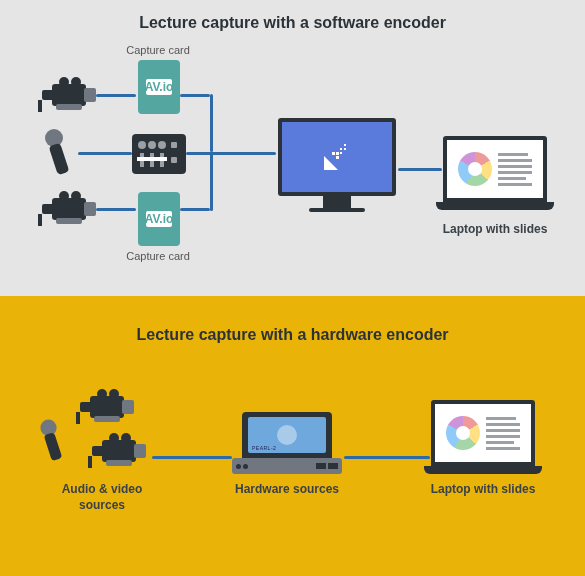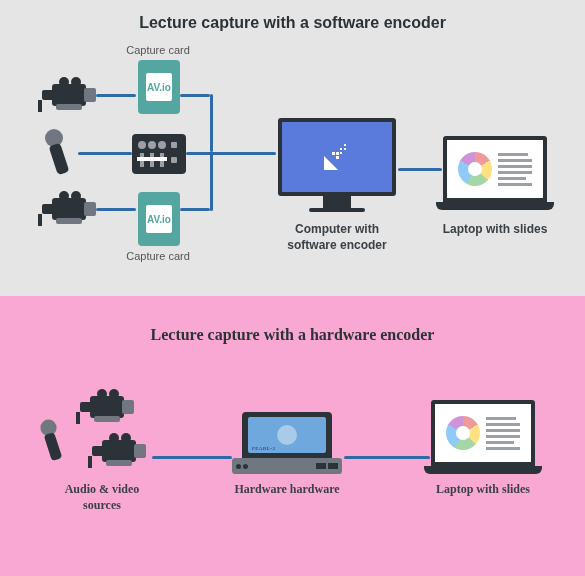--- a/index.html
+++ b/index.html
@@ -1,34 +1,34 @@
 <!DOCTYPE html>
 <html><head>
 <meta charset="utf-8">
 <style>
   * { box-sizing: border-box; margin: 0; padding: 0; }
   body { font-family: -apple-system, BlinkMacSystemFont, "Segoe UI", Arial, sans-serif; width: 585px; background: #fff; color: #333; }
   .panel { position: relative; width: 585px; }
   .panel-top { height: 296px; background: #e5e5e5; }
-  .panel-bottom { height: 280px; background: #f9a8d4; font-family: Liberation Serif, serif; }
+  .panel-bottom { height: 280px; background: #eab308; }
   h2 { font-size: 16px; font-weight: 600; text-align: center; color: #2c3338; padding-top: 14px; }
   .label { font-size: 12px; font-weight: 600; text-align: center; color: #3a4147; line-height: 1.3; }
   .abs { position: absolute; }
 
   
   .camera { width: 62px; height: 38px; }
   .camera svg { width: 100%; height: 100%; display: block; }
 
   
   .mic { width: 30px; height: 54px; }
   .mic svg { width: 100%; height: 100%; display: block; }
 
   
   .card { width: 42px; height: 54px; background: #54a6a0; border-radius: 4px; display: flex; align-items: center; justify-content: center; flex-direction: column; }
-  .card .brandlogo { width: 26px; height: 28px; background: linear-gradient(#fff,#fff); border-radius: 2px; display:flex;align-items:center;justify-content:center;color:#54a6a0;font-size:10px;font-weight:700;}
+  .card .brandlogo { width: 26px; height: 16px; background: linear-gradient(#fff,#fff); border-radius: 2px; display:flex;align-items:center;justify-content:center;color:#54a6a0;font-size:12px;font-weight:700;}
   .card-label { font-size: 11px; color: #555; text-align: center; width: 80px; }
 
   
   .mixer { width: 54px; height: 40px; background: #2c3338; border-radius: 4px; padding: 6px; display: grid; grid-template-columns: repeat(3,1fr) 12px; grid-template-rows: 10px 16px; gap: 2px; align-items: center; justify-items: center; }
   .mixer .knob { width: 8px; height: 8px; border-radius: 50%; background: #9aa0a6; }
   .mixer .slider { width: 4px; height: 14px; background: #9aa0a6; position: relative; }
   .mixer .slider::after { content: ""; position: absolute; left: -3px; top: 4px; width: 10px; height: 4px; background: #fff; }
   .mixer .btn { width: 6px; height: 6px; background: #9aa0a6; border-radius: 1px; }
 
   
@@ -145,22 +145,20 @@
               <rect x="18" y="10" width="2" height="2"></rect>
               <rect x="22" y="6" width="2" height="2"></rect>
               <rect x="22" y="2" width="2" height="2"></rect>
             </g>
           </svg>
     </div>
       </div>
     <div class="base"></div>
       <div class="foot"></div>
   </div>
-  <div class="abs label" style="left:278px; top:222px; width:118px; white-space:pre-line">Computer with
-software encoder</div>
 
   <div class="abs laptop" style="left:436px; top:136px">
     <div class="lid">
         <div class="slide">
       <div class="donut"></div>
       <div class="lines">
             <span></span>
             <span></span>
             <span></span>
             <span></span>
@@ -235,21 +233,21 @@
         </div>
       </div>
     <div class="dev-base">
         <div class="dot"></div>
         <div class="dot"></div>
         <div class="slot"></div>
         <div class="port"></div>
         <div class="port"></div>
       </div>
   </div>
-  <div class="abs label" style="left:228px; top:186px; width:118px">Hardware hardware</div>
+  <div class="abs label" style="left:228px; top:186px; width:118px">Hardware sources</div>
 
   <div class="abs laptop" style="left:424px; top:104px">
     <div class="lid">
         <div class="slide">
       <div class="donut"></div>
       <div class="lines">
             <span></span>
             <span></span>
             <span></span>
             <span></span>

